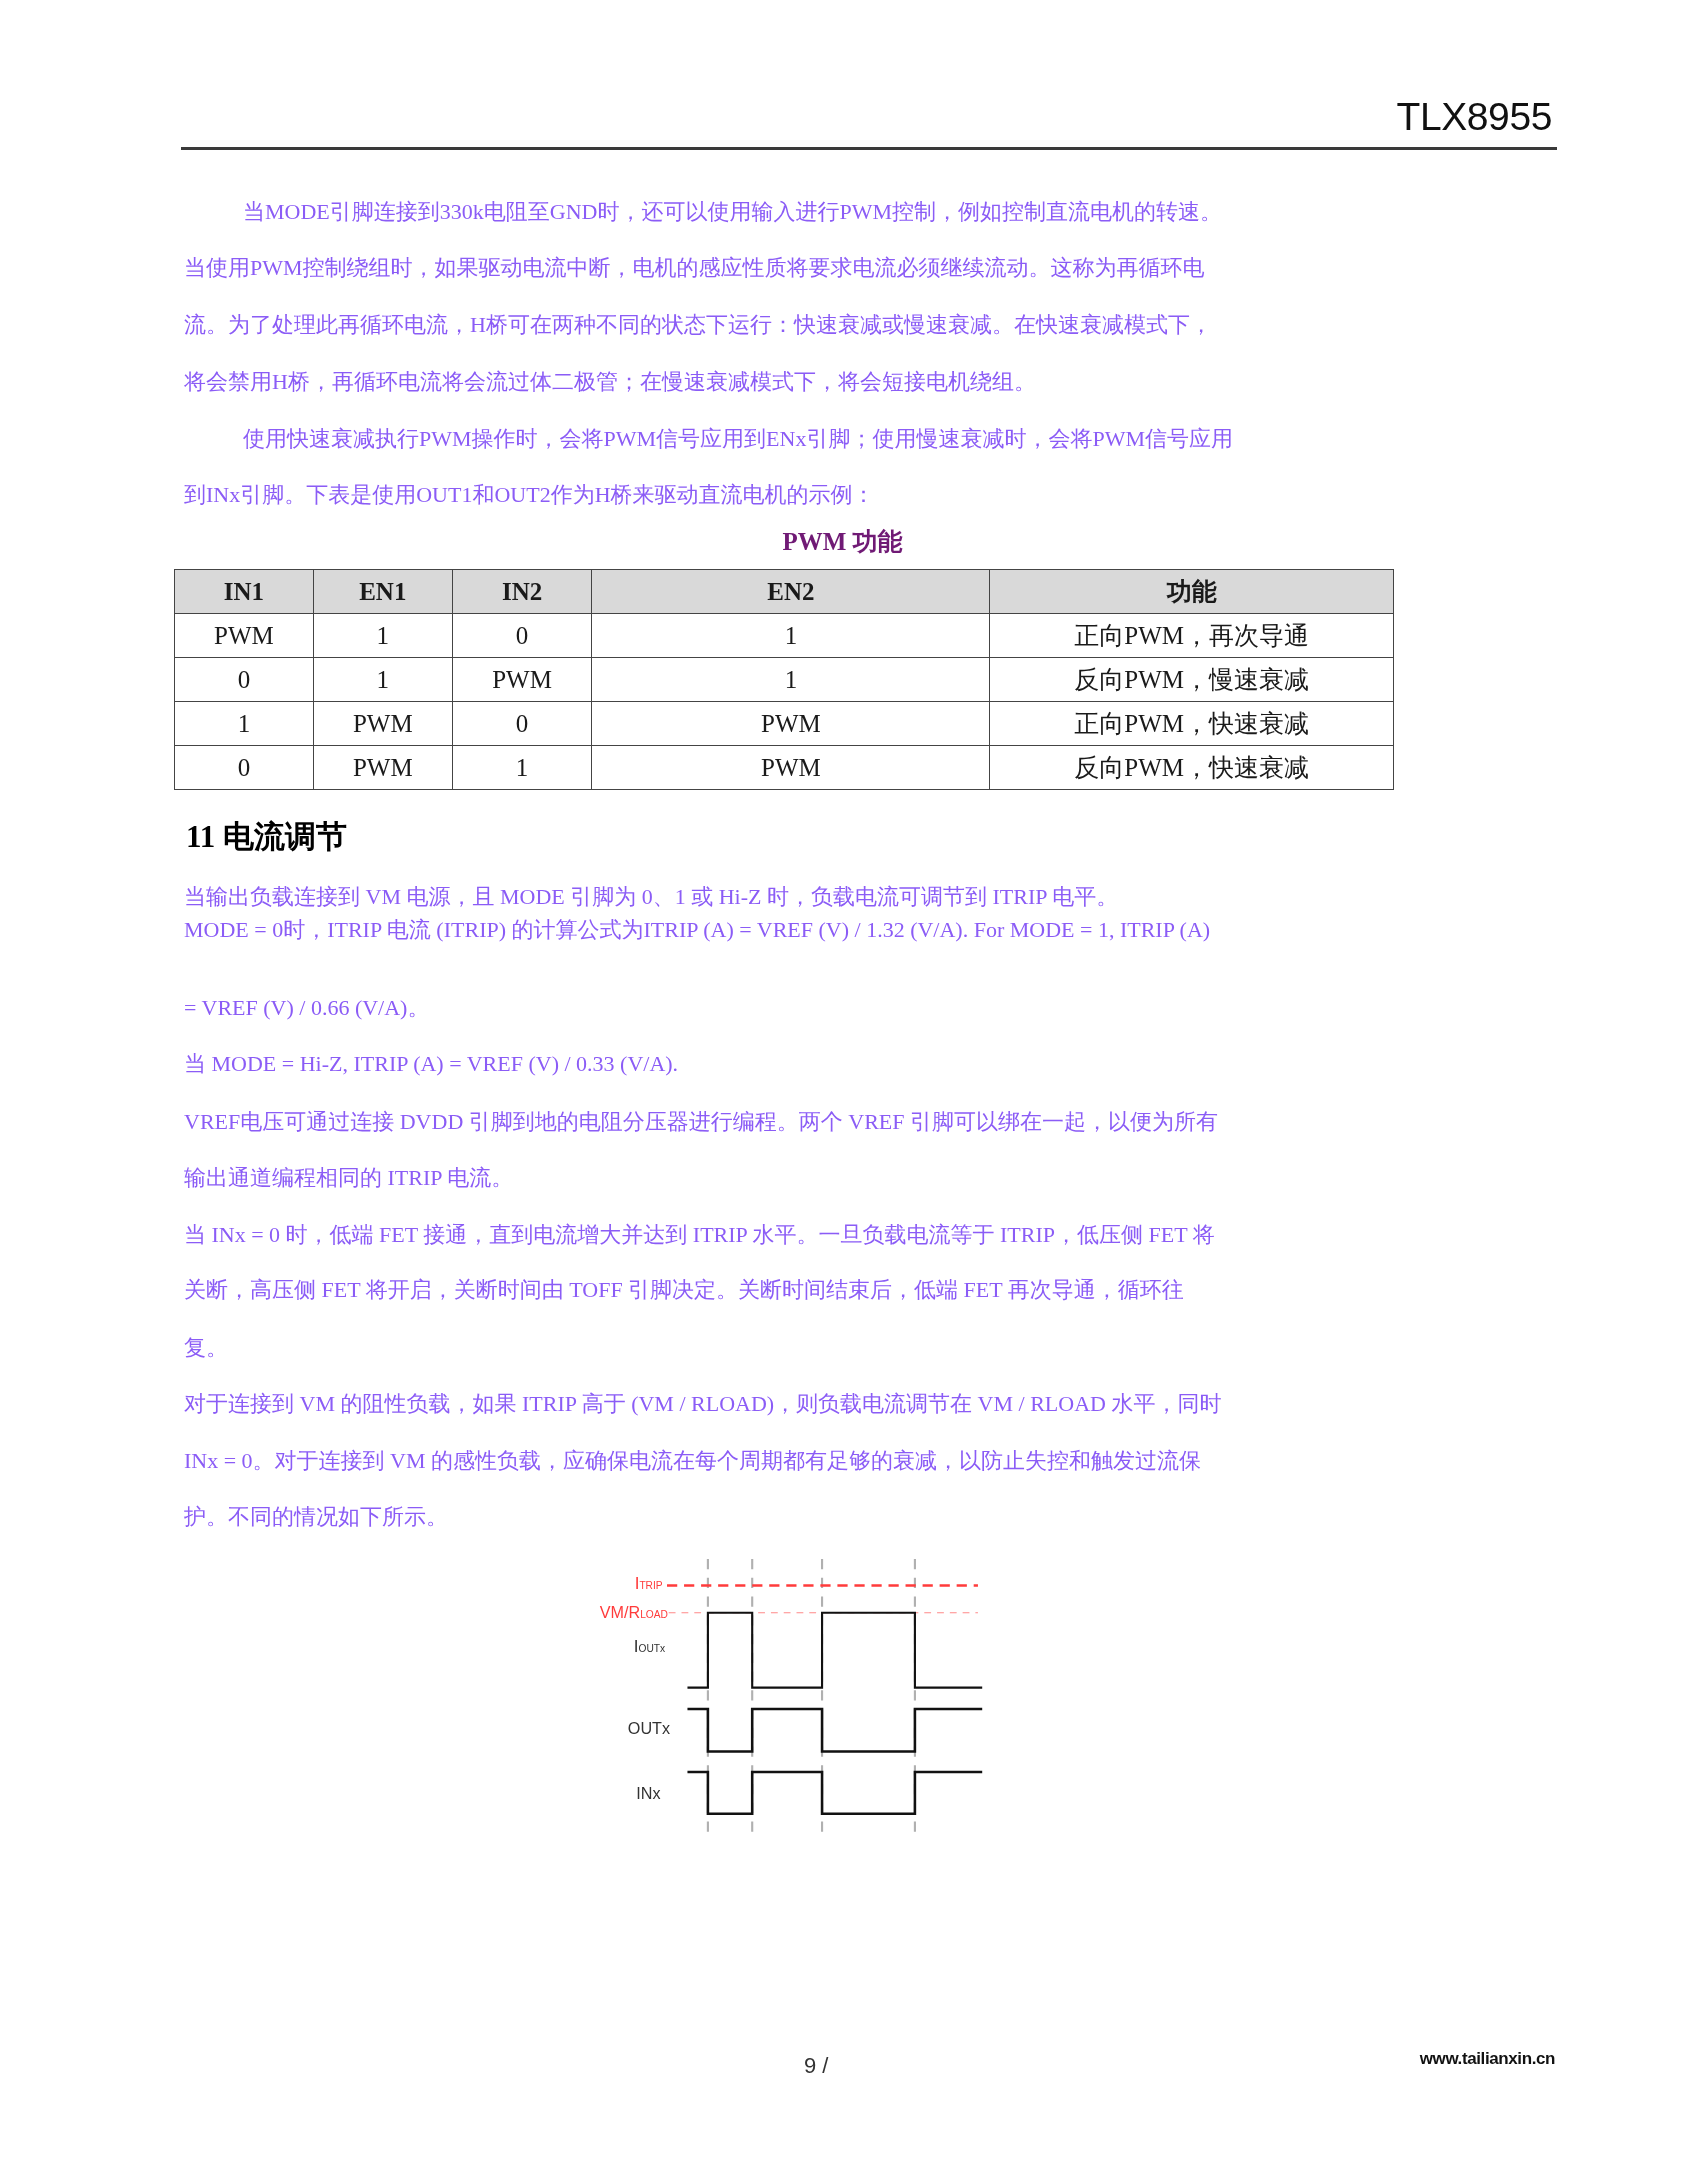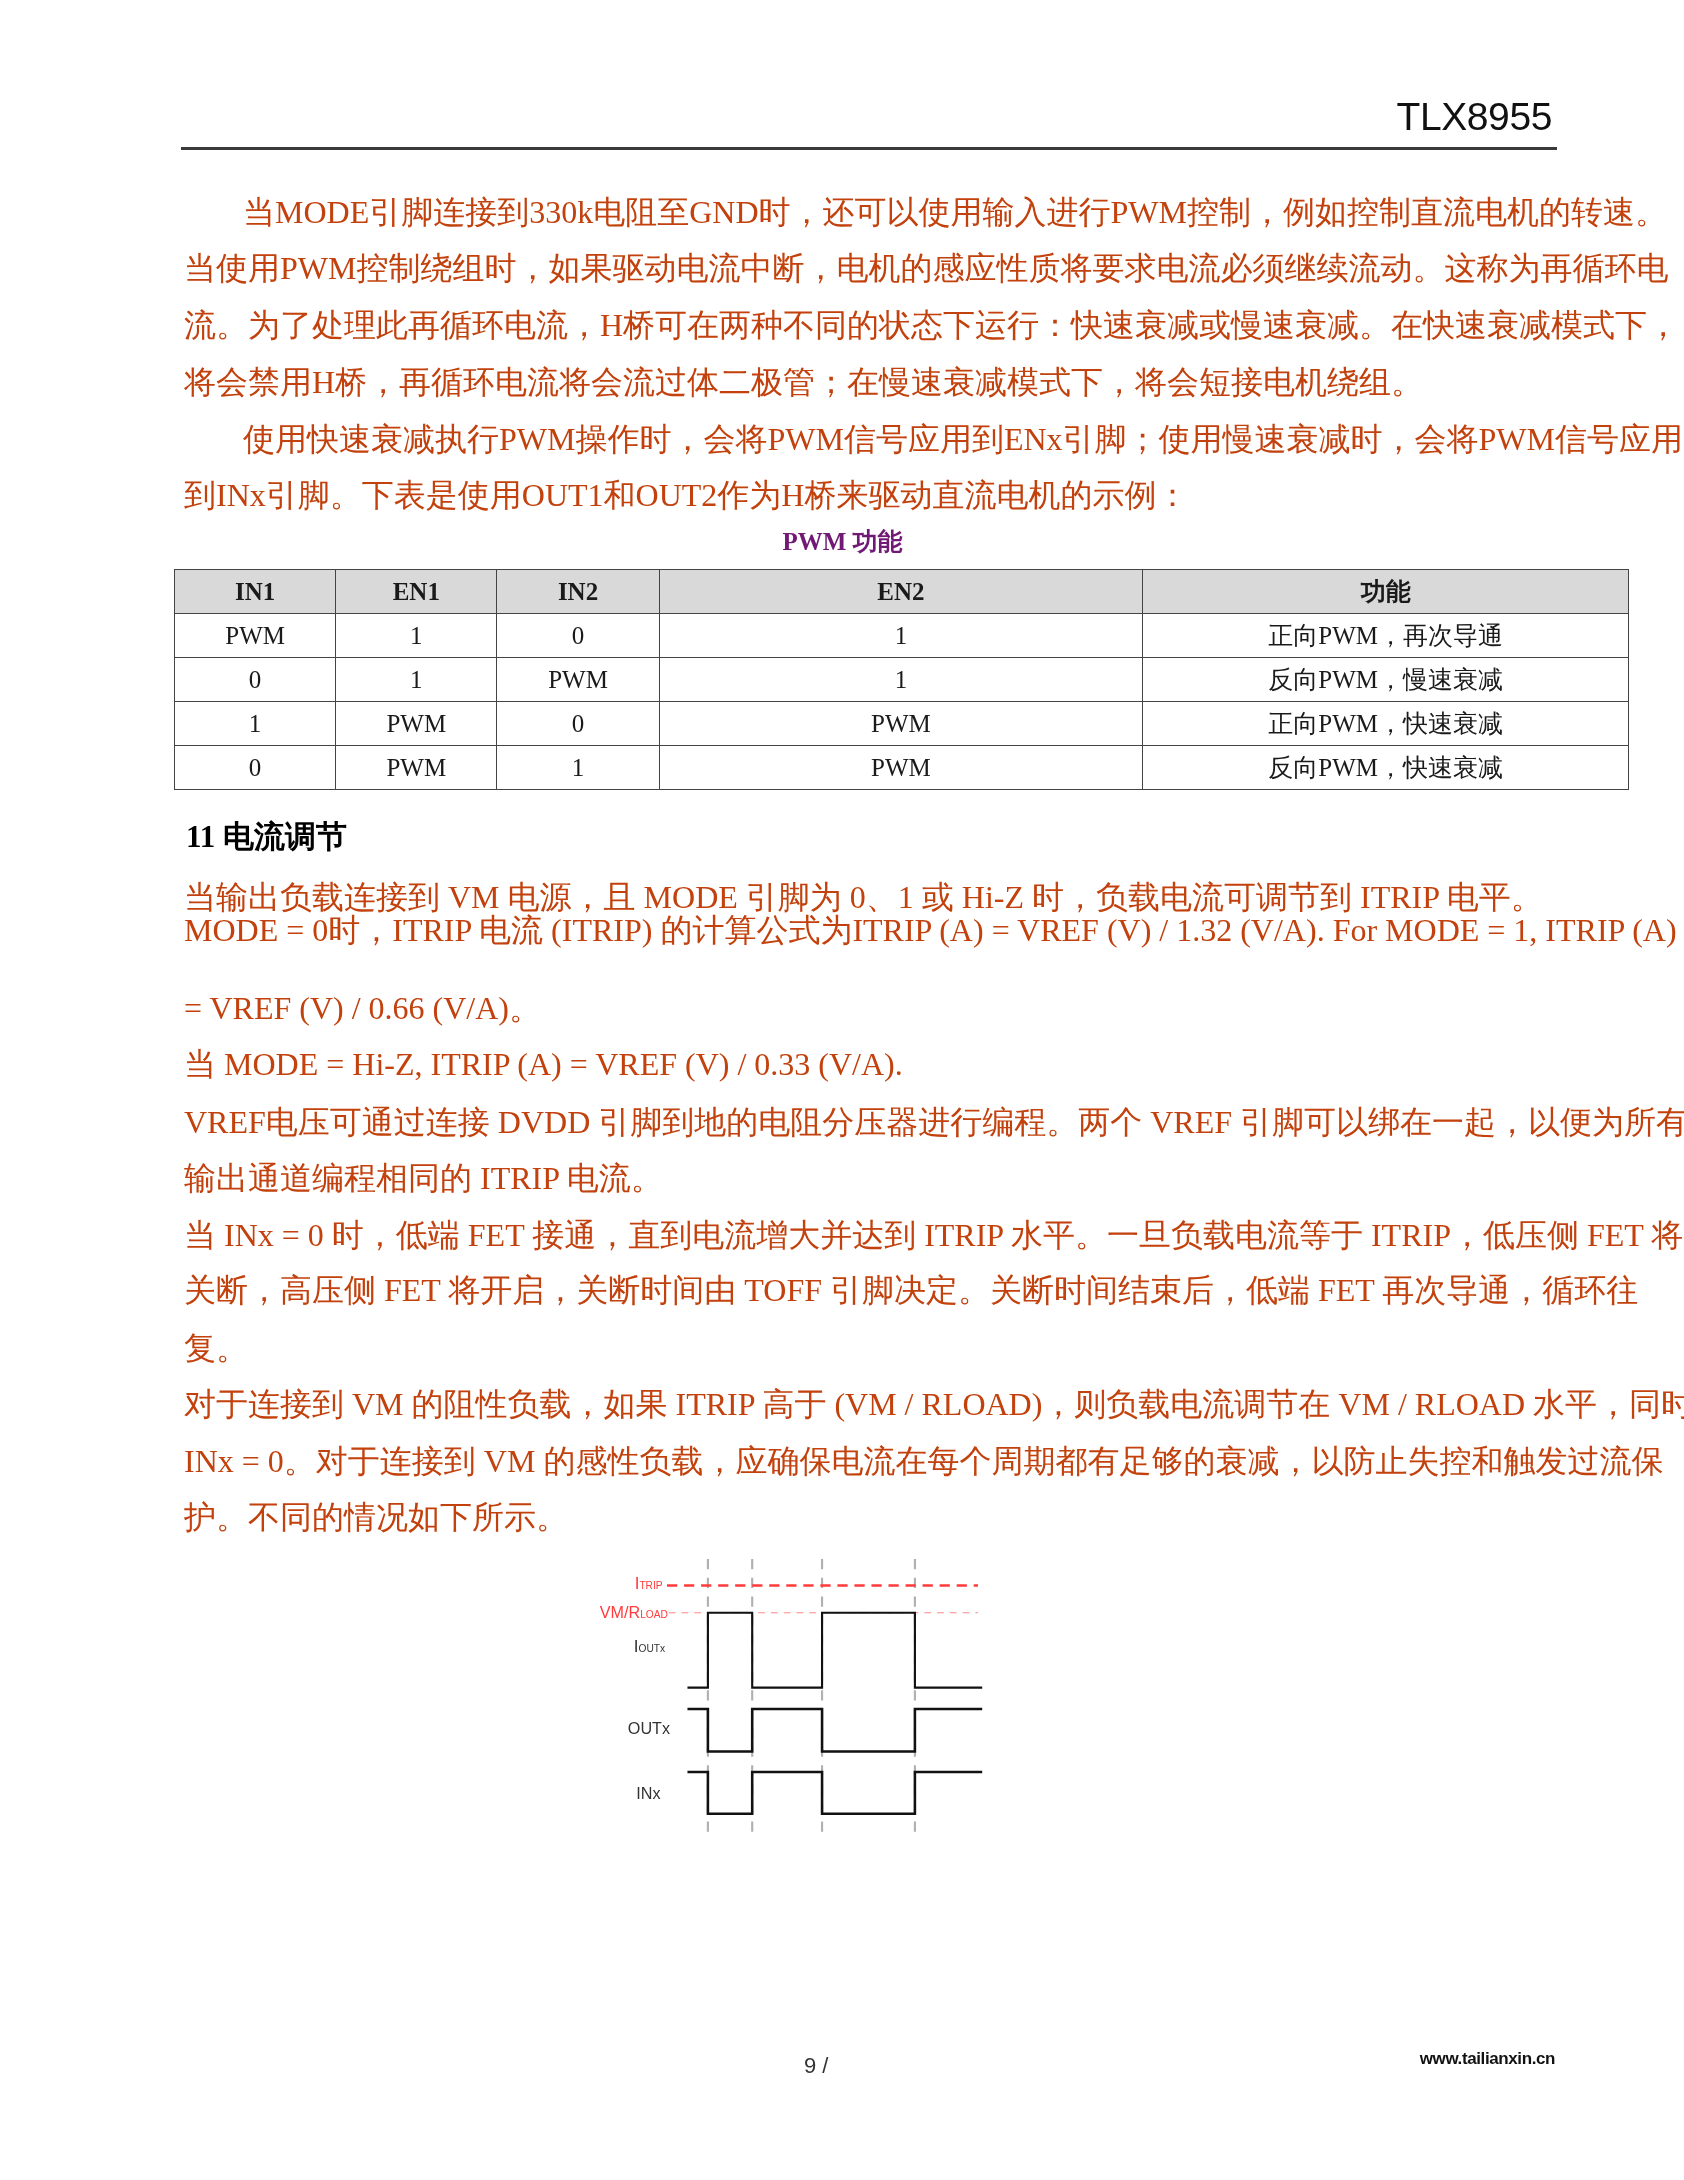--- a/index.html
+++ b/index.html
@@ -3,25 +3,25 @@
 <meta charset="utf-8">
 <style>
   html, body { margin: 0; padding: 0; background: #ffffff; }
   body { width: 1685px; height: 2181px; position: relative; overflow: hidden;
          font-family: "Liberation Serif", "DejaVu Serif", serif; color: #1a1a1a; }
   .abs { position: absolute; }
   .hdr-title { left: 1329px; top: 95px; width: 223px; text-align: right;
                font-family: "Liberation Sans", "DejaVu Sans", sans-serif;
                font-weight: normal; font-size: 39px; letter-spacing: -0.4px; color: #111; }
   .hdr-rule { left: 181px; top: 147px; width: 1376px; height: 2.6px; background: #3a3a3a; }
-  .line { position: absolute; left: 184px; font-size: 32px; line-height: 34px; white-space: nowrap; color: #c2410c; }
+  .line { position: absolute; left: 184px; font-size: 22px; line-height: 34px; white-space: nowrap; color: #8b5cf6; }
   .indent { left: 243px; }
   .caption { position: absolute; left: 0; width: 1685px; top: 525px; text-align: center;
              font-weight: bold; font-size: 25px; line-height: 34px; color: #701a75; }
-  table.pwm { position: absolute; left: 174px; top: 569px; width: 1455px;
+  table.pwm { position: absolute; left: 174px; top: 569px; width: 1220px;
               border-collapse: collapse; font-size: 25px; }
   table.pwm th, table.pwm td { border: 1.7px solid #444; text-align: center; padding: 0; }
   table.pwm th { background: #d9d9d9; height: 43px; font-weight: bold; }
   table.pwm td { height: 43px; }
   .heading { position: absolute; left: 186px; top: 818px; font-size: 31px; font-weight: bold; line-height: 37px; color: #000000; }
   .footer-page { position: absolute; left: 804px; top: 2053px; font-size: 22px; color: #333;
                  font-family: "Liberation Sans", "DejaVu Sans", sans-serif; }
   .footer-url { position: absolute; left: 1346px; top: 2049px; width: 209px; text-align: right;
                 font-family: "Liberation Sans", "DejaVu Sans", sans-serif; font-weight: bold;
                 font-size: 17px; color: #111; letter-spacing: -0.4px; }

